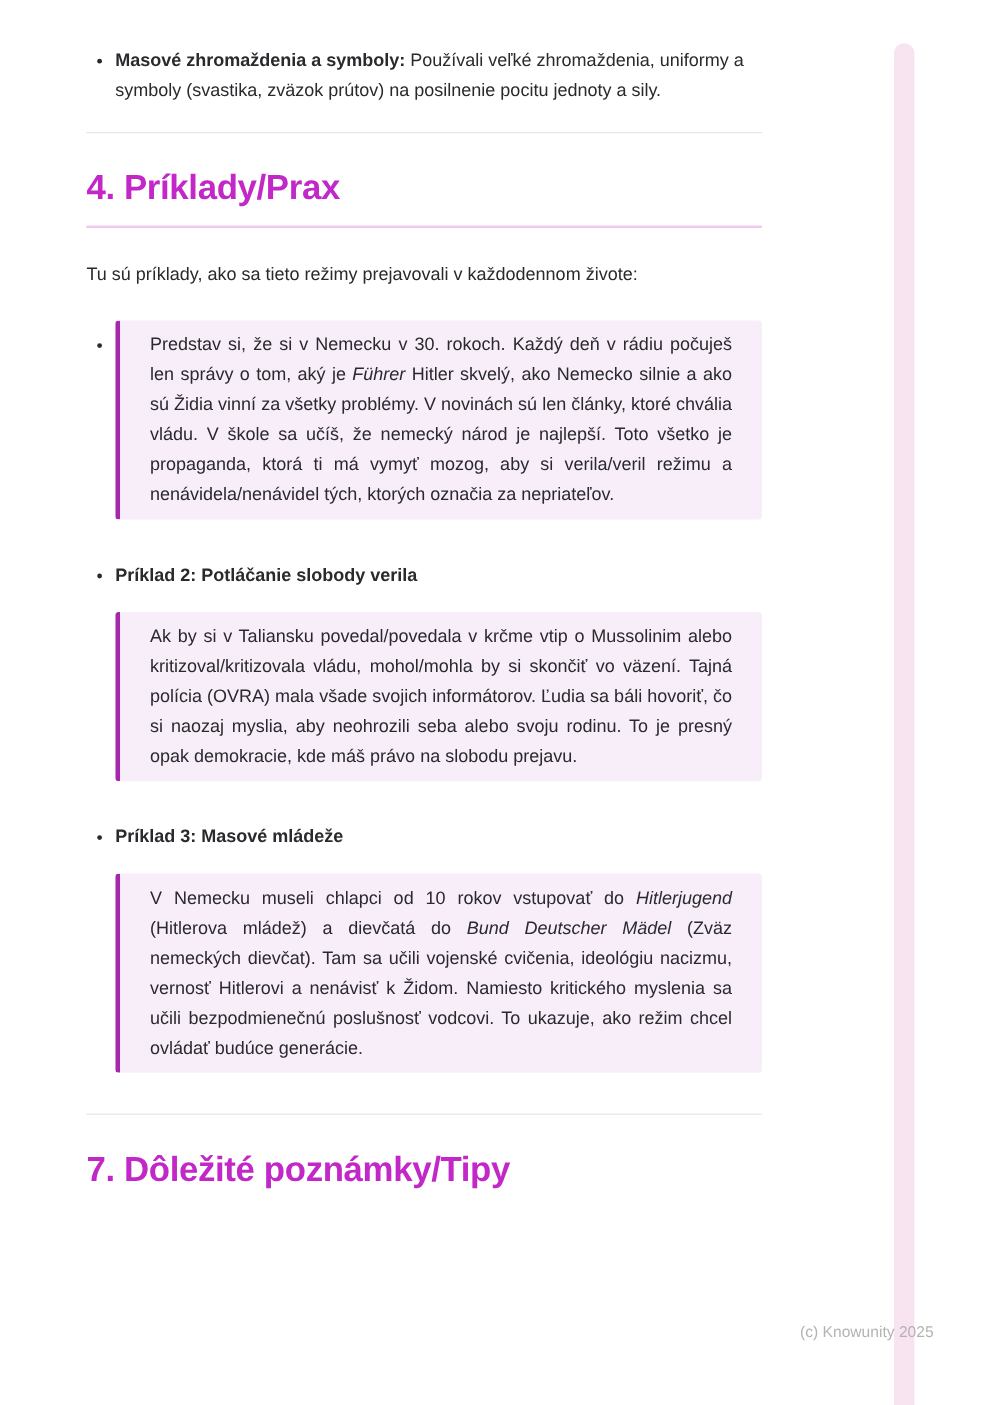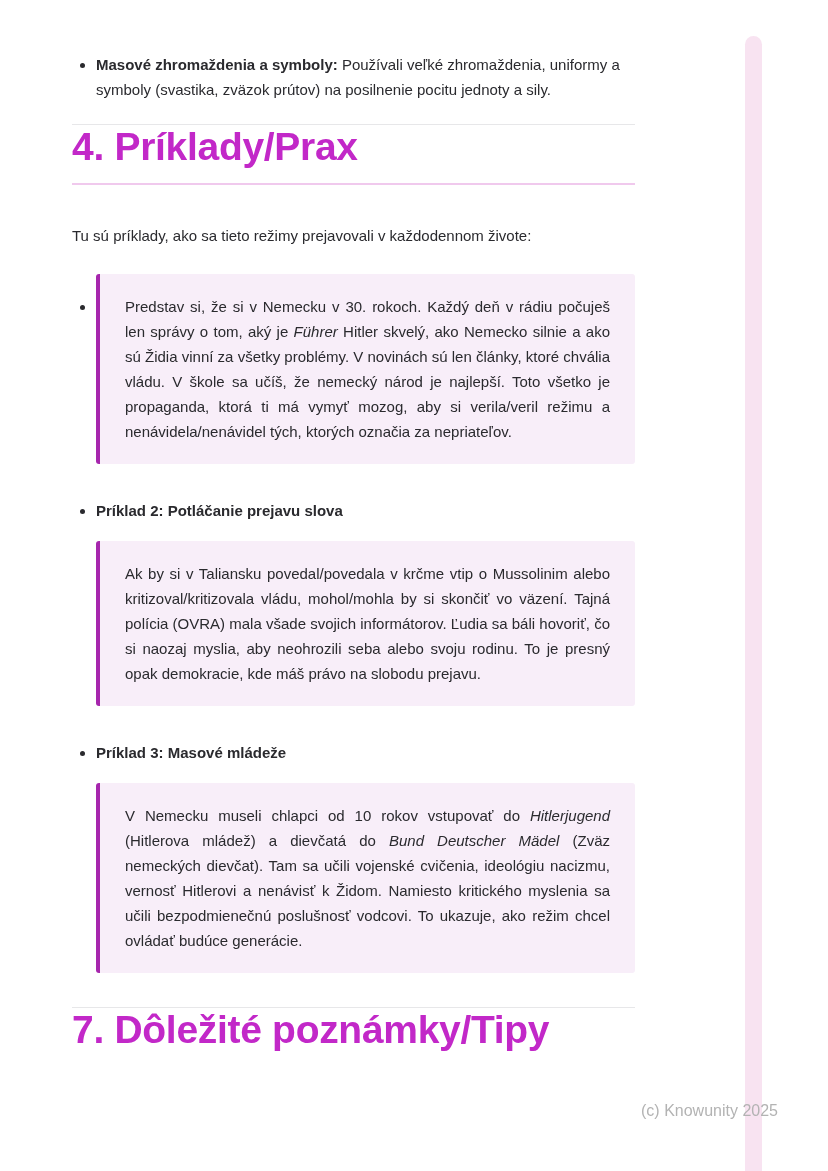--- a/index.html
+++ b/index.html
@@ -7,65 +7,66 @@
   body {
     position: relative;
     background: #ffffff;
     overflow: hidden;
     font-family: "Liberation Sans", sans-serif;
     color: var(--text, #2a2a2e);
   }
   .page {
     position: absolute;
     left: 72px;
-    top: 14px;
+    top: 0;
     width: 563px;
   }
   ul.toplist, ul.examples {
     list-style: disc;
     padding-left: 24px;
   }
   ul.toplist { margin-top: 38px; }
   li {
     font-size: 15px;
     line-height: 25px;
   }
   .toplist .list-item-bold { font-weight: 700; }
   hr.divider {
     border: none;
     border-top: 1px solid var(--divider, #e7e7e9);
     margin: 22px 0 0 0;
   }
   h2.section-title {
-    font-size: 39px;
+    margin-top: 30px;
+    font-size: 29px;
     font-weight: 800;
     letter-spacing: -0.3px;
     color: var(--accent, #c228c8);
   }
   .title-underline {
     margin-top: 14px;
     height: 2px;
     width: 100%;
     background: var(--heading-underline, #f0c9ed);
   }
   p.intro {
-    margin-top: 38px;
+    margin-top: 26px;
     font-size: 15px;
     line-height: 25px;
   }
   ul.examples { margin-top: 26px; }
   li.example { margin-bottom: 34px; }
   li.example:last-child { margin-bottom: 0; }
   .example-label { font-weight: 700; }
   .callout {
     margin-top: 18px;
     background: var(--callout-bg, #f8eef9);
     border-left: 4px solid var(--callout-border, #a626ad);
     border-radius: 3px;
-    padding: 20px 25px;
+    padding: 8px 25px;
   }
   .callout-text {
     font-size: 15px;
     line-height: 25px;
     text-align: justify;
     color: var(--text, #2a2a2e);
   }
   .callout-text em { font-style: italic; }
   hr.divider-bottom {
     border: none;
@@ -79,21 +80,21 @@
     width: 17px;
     height: 1135px;
     background: var(--strip, #f8e3f1);
     border-radius: 9px 9px 0 0;
     z-index: 1;
   }
   .footer-copyright {
     position: absolute;
     top: 1102px;
     right: 50px;
-    font-size: 16px;
+    font-size: 13px;
     color: var(--muted, #b3b3b3);
     z-index: 3;
     white-space: nowrap;
   }
 </style>
 </head>
 <body>
 
 <div class="side-strip"></div>
 
@@ -112,21 +113,21 @@
 
   <ul class="examples">
 
     <li class="example">
       <div class="callout">
         <p class="callout-text"><span>Predstav si, že si v Nemecku v 30. rokoch. Každý deň v rádiu počuješ len správy o tom, aký je </span><em>Führer</em><span> Hitler skvelý, ako Nemecko silnie a ako sú Židia vinní za všetky problémy. V novinách sú len články, ktoré chvália vládu. V škole sa učíš, že nemecký národ je najlepší. Toto všetko je propaganda, ktorá ti má vymyť mozog, aby si verila/veril režimu a nenávidela/nenávidel tých, ktorých označia za nepriateľov.</span></p>
       </div>
     </li>
 
     <li class="example">
-      <span class="example-label">Príklad 2: Potláčanie prejavu slova</span>
+      <span class="example-label">Príklad 2: Potláčanie slobody verila</span>
       <div class="callout">
         <p class="callout-text"><span>Ak by si v Taliansku povedal/povedala v krčme vtip o Mussolinim alebo kritizoval/kritizovala vládu, mohol/mohla by si skončiť vo väzení. Tajná polícia (OVRA) mala všade svojich informátorov. Ľudia sa báli hovoriť, čo si naozaj myslia, aby neohrozili seba alebo svoju rodinu. To je presný opak demokracie, kde máš právo na slobodu prejavu.</span></p>
       </div>
     </li>
 
     <li class="example">
       <span class="example-label">Príklad 3: Masové mládeže</span>
       <div class="callout">
         <p class="callout-text"><span>V Nemecku museli chlapci od 10 rokov vstupovať do </span><em>Hitlerjugend</em><span> (Hitlerova mládež) a dievčatá do </span><em>Bund Deutscher Mädel</em><span> (Zväz nemeckých dievčat). Tam sa učili vojenské cvičenia, ideológiu nacizmu, vernosť Hitlerovi a nenávisť k Židom. Namiesto kritického myslenia sa učili bezpodmienečnú poslušnosť vodcovi. To ukazuje, ako režim chcel ovládať budúce generácie.</span></p>
       </div>

